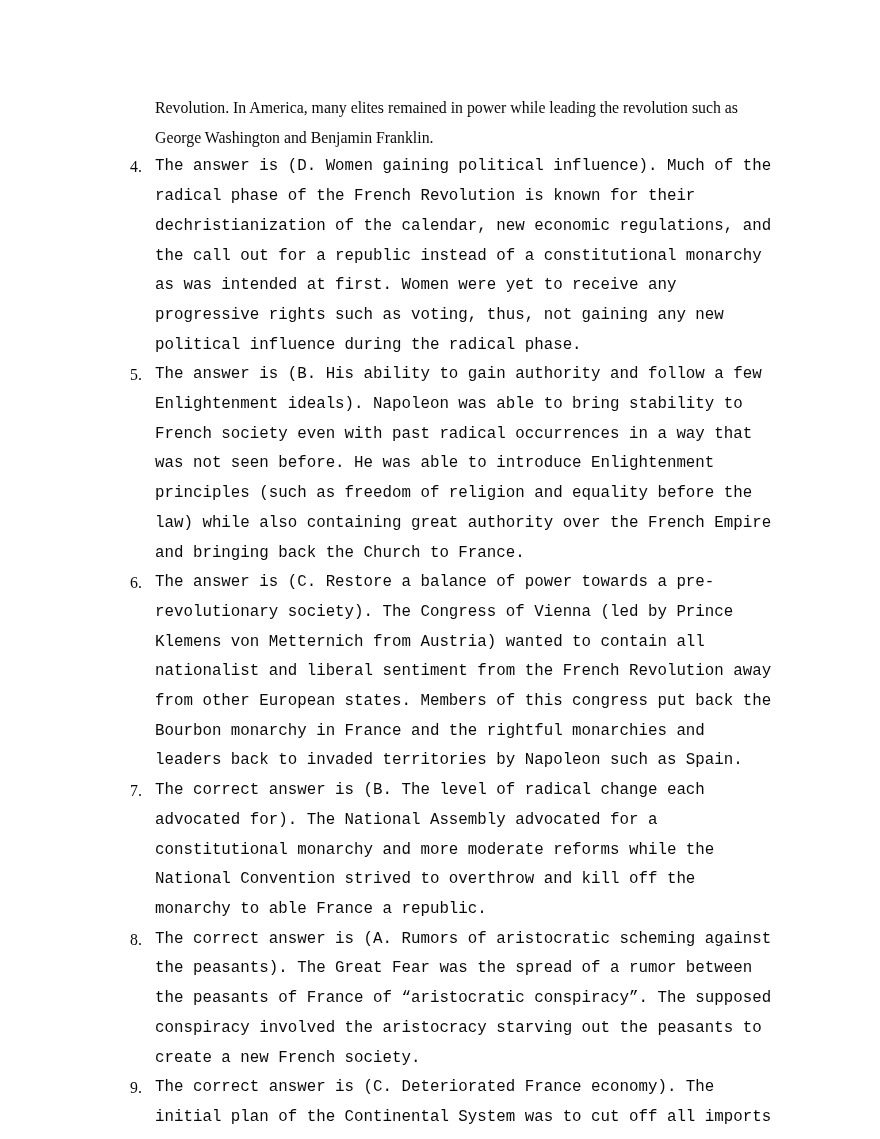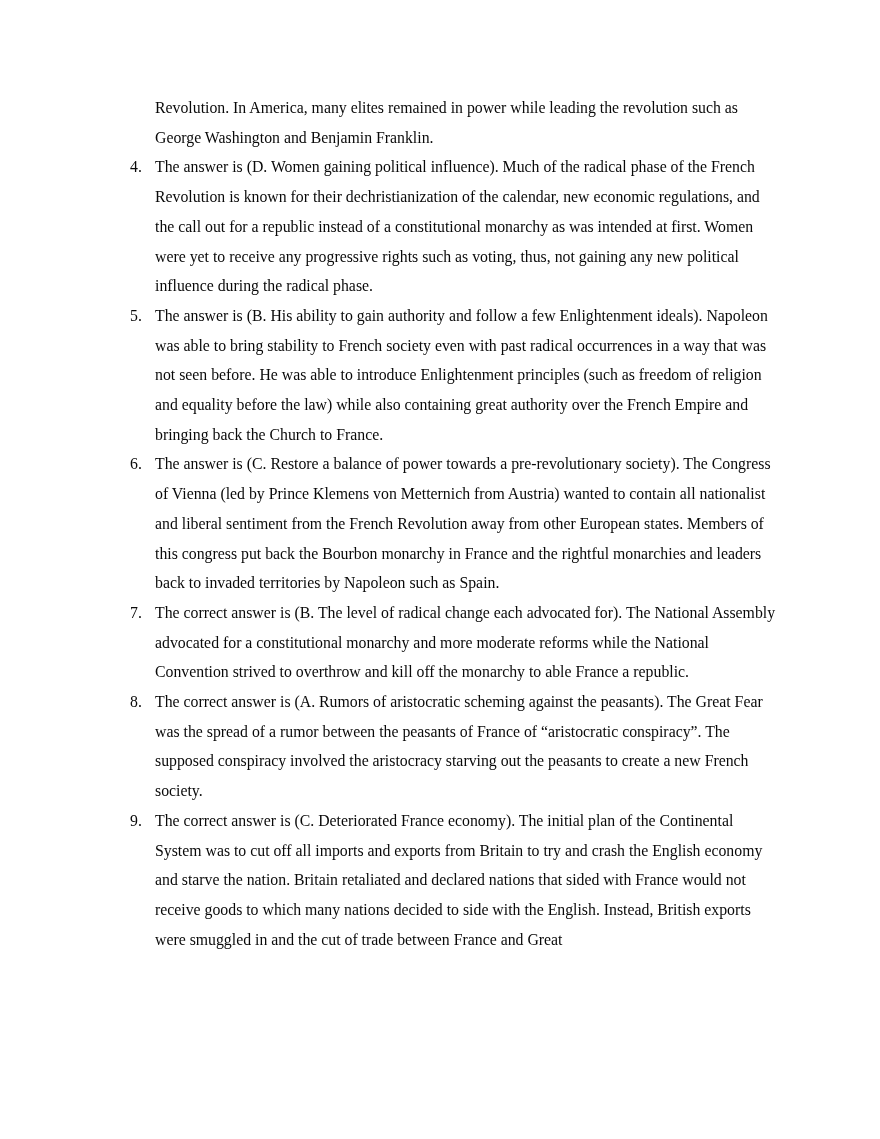--- a/index.html
+++ b/index.html
@@ -33,20 +33,21 @@
   }
   .item-number {
     position: absolute;
     left: -25px;
     top: 0;
     width: 22px;
     text-align: left;
   }
   .item-text {
     display: block;
+    font-family: Liberation Mono, monospace;
   }
 </style>
 </head>
 <body>
 
 <div class="page">
   <div class="content">
 
     <p class="continuation">Revolution. In America, many elites remained in power while leading the revolution such as George Washington and Benjamin Franklin.</p>
 

